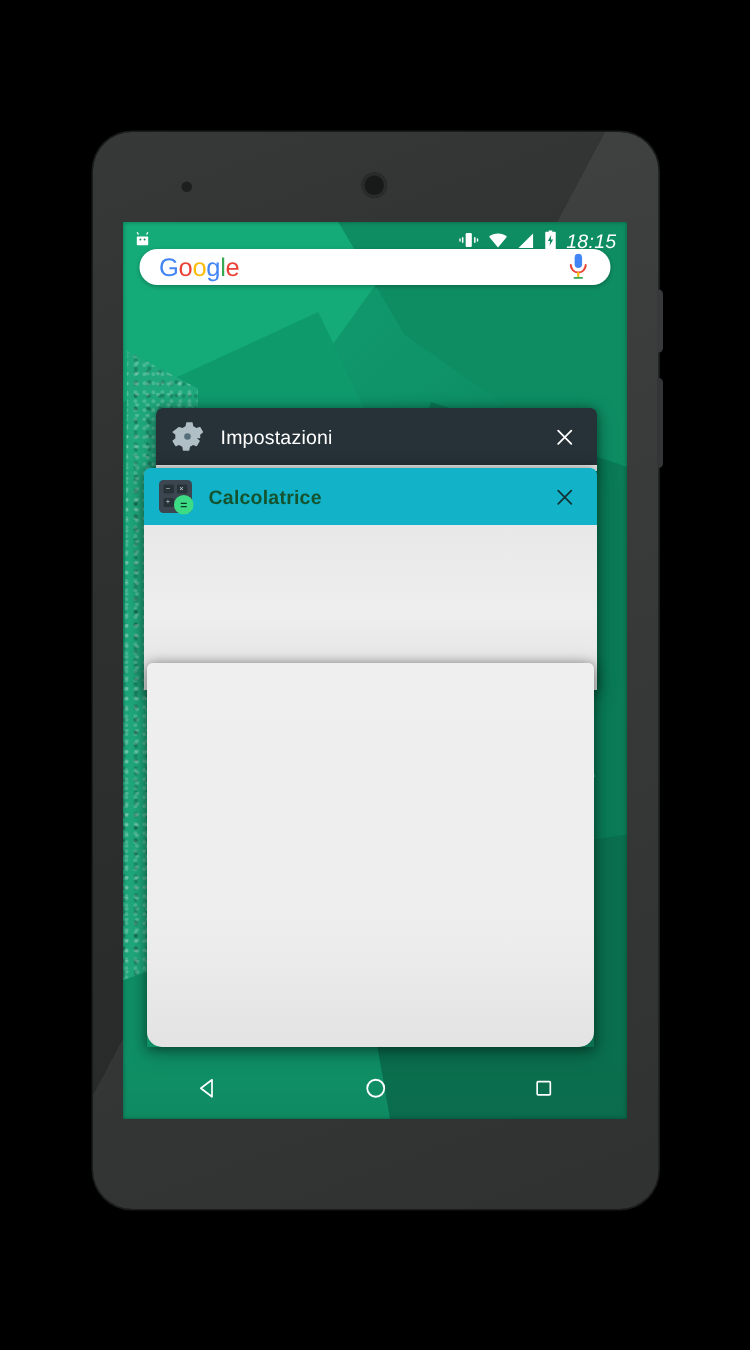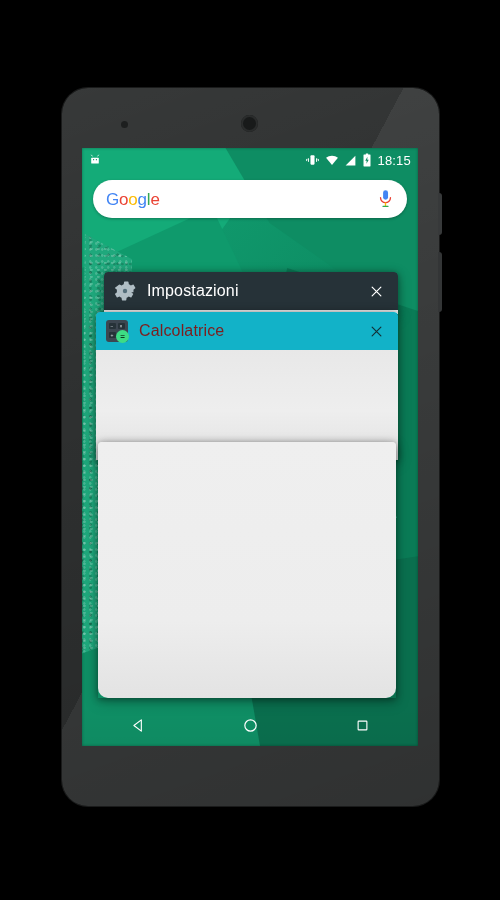--- a/index.html
+++ b/index.html
@@ -149,29 +149,29 @@
   #status-bar {
     position: absolute; left: 0; top: 0;
     width: 336px; height: 24px;
     display: flex; align-items: center;
     padding: 0 7px 0 6px;
     color: #ffffff;
     font-size: 12px;
     z-index: 6;
   }
   #status-left { display: flex; align-items: center; gap: 4px; }
-  #status-right { margin-left: auto; display: flex; align-items: center; gap: 5px; }
+  #status-right { margin-left: auto; display: flex; align-items: center; gap: 5px; font-style: italic; }
   #clock { font-size: 13px; font-weight: 400; letter-spacing: .2px; color:#fff; }
   .sb-icon { display: block; }
 
   
   #search-bar {
     position: absolute;
-    left: 11px; top: 32px;
-    width: 314px; height: 38px;
+    left: 11px; top: 18px;
+    width: 314px; height: 24px;
     background: #ffffff;
     border-radius: 19px;
     display: flex; align-items: center;
     padding: 0 13px;
     box-shadow: 0 1px 3px rgba(0,0,0,.28);
     z-index: 5;
     text-align: right;
   }
   #google-logo {
     font-family: "Liberation Serif", serif;
@@ -195,41 +195,41 @@
     box-shadow: 0 1px 7px rgba(0,0,0,.40), 0 4px 14px rgba(0,0,0,.26);
   }
   .card-header {
     height: 38px;
     display: flex;
     align-items: center;
     padding: 0 11px 0 10px;
     border-radius: 4px 4px 0 0;
   }
   .card-title {
-    font-size: 16px;
+    font-size: 13px;
     margin-left: 11px;
     letter-spacing: .15px;
     white-space: nowrap;
   }
   .card-close {
     margin-left: auto;
     width: 22px; height: 22px;
     display: flex; align-items: center; justify-content: center;
     cursor: pointer;
   }
   .card-body { background: #eeeeee; }
 
   #card-impostazioni { top: 124px; }
   #card-impostazioni .card-header { background: #263238; }
   #card-impostazioni .card-title { color: #ffffff; }
   #card-impostazioni .card-body { height: 4px; }
 
   #card-calcolatrice { top: 164px; left: 14px; width: 302px; }
   #card-calcolatrice .card-header { background: #12b2c8; }
-  #card-calcolatrice .card-title { color: #7f1d1d; font-weight: 400; }
+  #card-calcolatrice .card-title { color: #14532d; font-weight: 700; }
   #card-calcolatrice .card-body {
     height: 110px;
     background: linear-gradient(180deg, #e8e8e8 0%, #eeeeee 55%, #e2e2e2 100%);
   }
 
   #card-download { top: 294px; left: 16px; width: 298px; }
   #card-download .card-header { background: #37474f; }
   #card-download .card-title { color: #ffffff; font-weight: 700; }
   #card-download .card-body {
     height: 256px;

